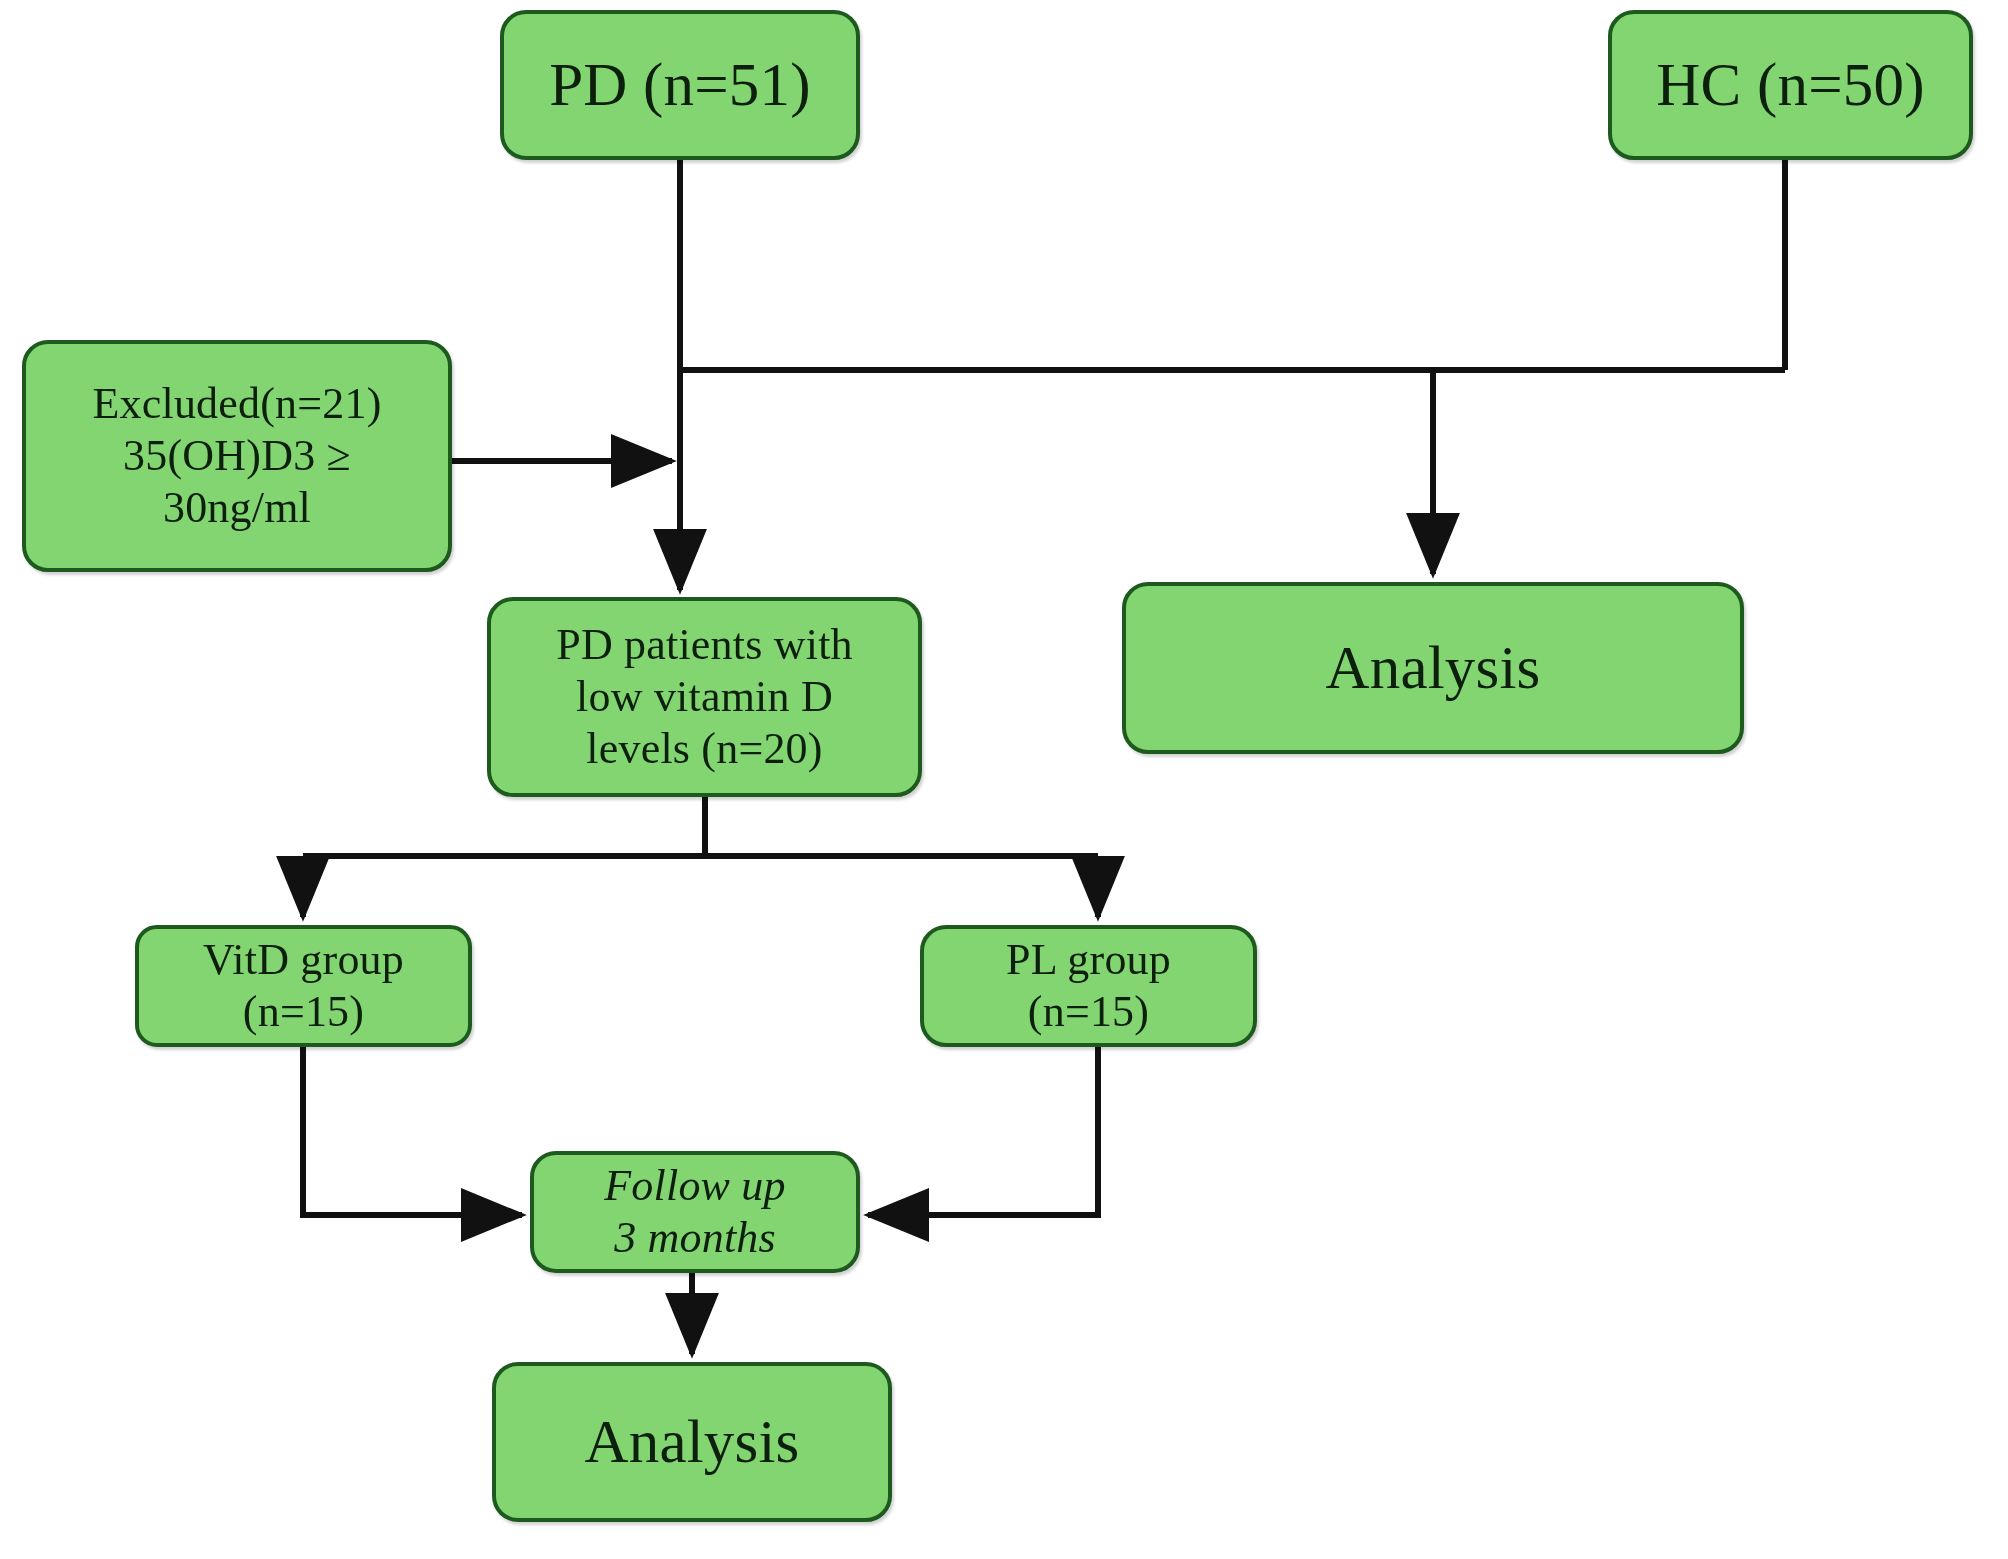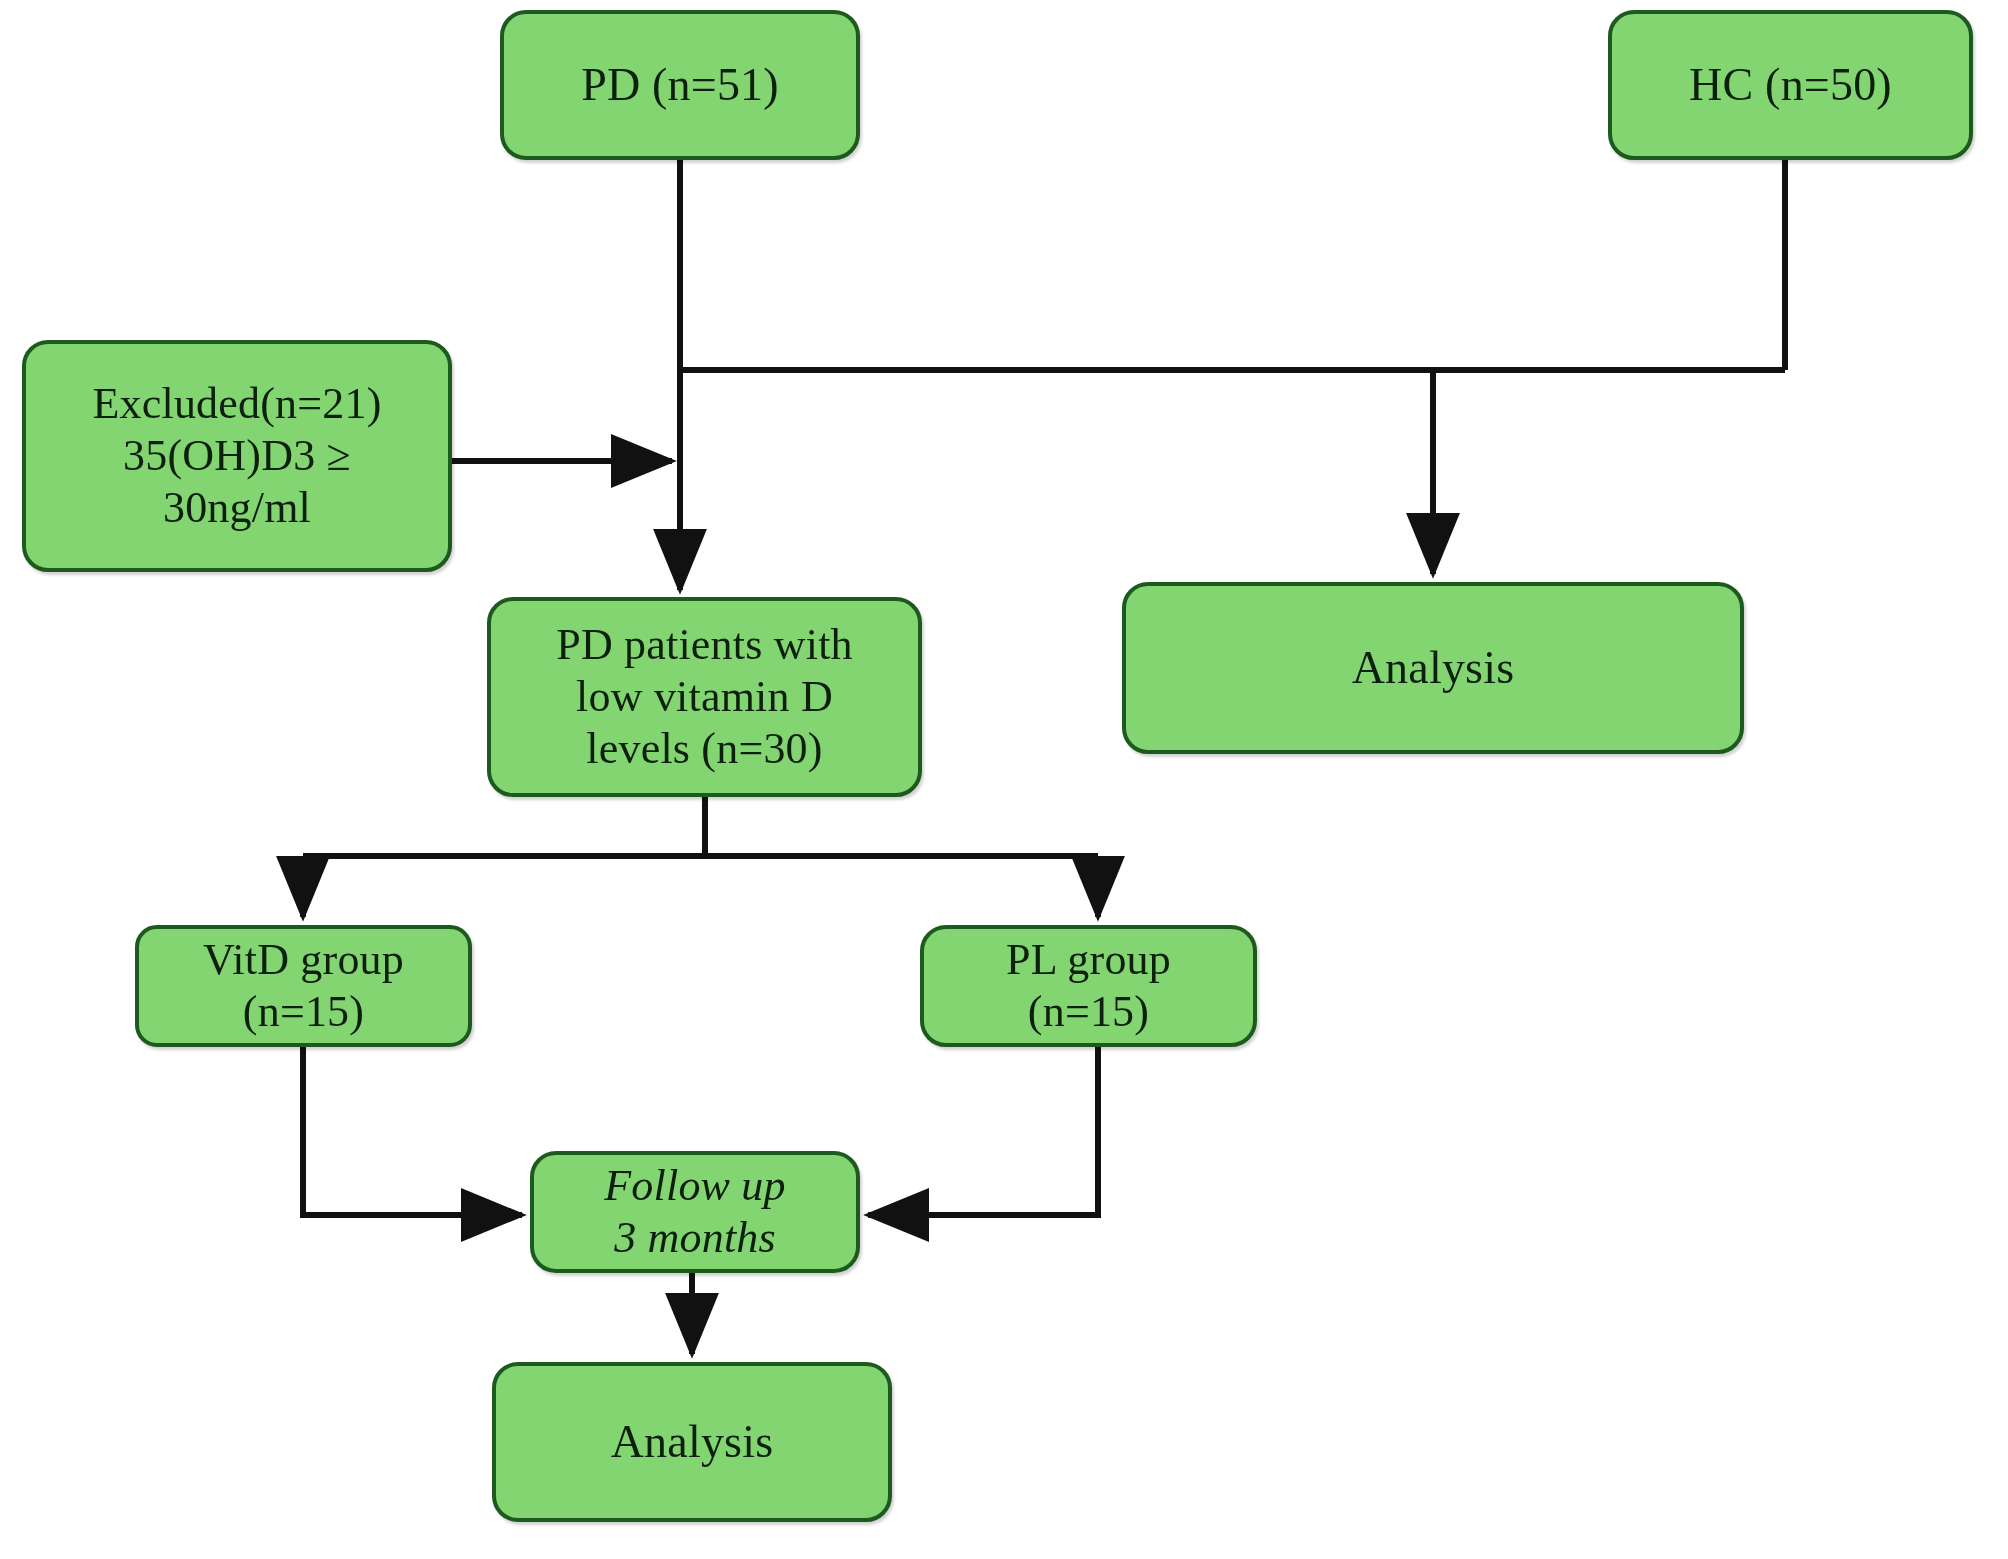--- a/index.html
+++ b/index.html
@@ -29,21 +29,21 @@
     box-sizing: border-box;
     background: #83d572;
     border: 4px solid #1d5a1d;
     border-radius: 26px;
     display: flex;
     align-items: center;
     justify-content: center;
     text-align: center;
     color: #0d1f0d;
     font-family: "Liberation Serif", "DejaVu Serif", serif;
-    font-size: 46px;
+    font-size: 61px;
     line-height: 1.18;
     letter-spacing: 0.2px;
     box-shadow: 2px 3px 3px rgba(0,0,0,0.18);
     z-index: 2;
   }
   .node .lines {
     white-space: pre-line;
     padding: 0 10px;
   }
   .node.multiline { font-size: 44px; }
@@ -119,21 +119,21 @@
 
   <div class="node multiline" style="left:22px; top:340px; width:430px; height:232px;">
     <span class="lines">Excluded(n=21)
 35(OH)D3 ≥
 30ng/ml</span>
   </div>
 
   <div class="node multiline" style="left:487px; top:597px; width:435px; height:200px;">
     <span class="lines">PD patients  with
 low vitamin D
-levels   (n=30)</span>
+levels   (n=20)</span>
   </div>
 
   <div class="node" style="left:1122px; top:582px; width:622px; height:172px;">
     <span class="lines">Analysis</span>
   </div>
 
   <div class="node multiline" style="left:135px; top:925px; width:337px; height:122px;border-radius:22px;">
     <span class="lines">VitD group
 (n=15)</span>
   </div>

